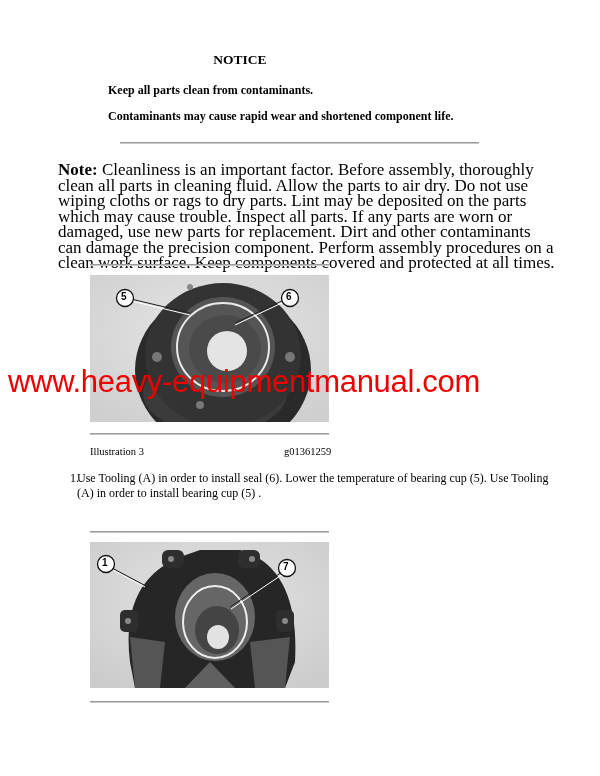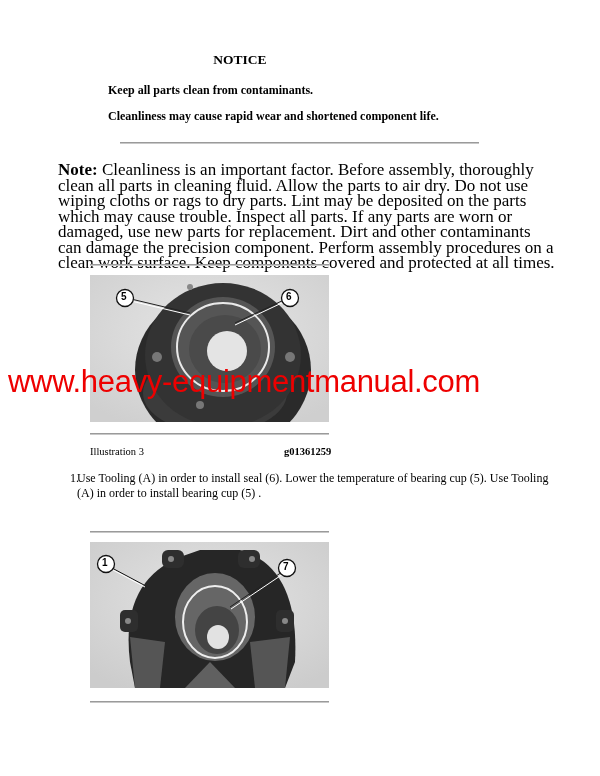--- a/index.html
+++ b/index.html
@@ -19,21 +19,21 @@
   .watermark { left: 0; width: 488px; top: 364px; text-align: center;
                font-family: "Liberation Sans", "DejaVu Sans", sans-serif; font-size: 31px;
                color: #ee0000; white-space: nowrap; letter-spacing: -0.3px; }
   svg { display: block; }
 </style>
 </head>
 <body>
 
 <div class="abs notice-title">NOTICE</div>
 <div class="abs notice-line" style="top:83px">Keep all parts clean from contaminants.</div>
-<div class="abs notice-line" style="top:109px">Cleanliness may cause rapid wear and shortened component life.</div>
+<div class="abs notice-line" style="top:109px">Contaminants may cause rapid wear and shortened component life.</div>
 <div class="abs hr" style="left:120px; top:142px; width:359px;"></div>
 
 <div class="abs note">
   <b>Note:</b><span> Cleanliness is an important factor. Before assembly, thoroughly clean all parts in cleaning fluid. Allow the parts to air dry. Do not use wiping cloths or rags to dry parts. Lint may be deposited on the parts which may cause trouble. Inspect all parts. If any parts are worn or damaged, use new parts for replacement. Dirt and other contaminants can damage the precision component. Perform assembly procedures on a clean work surface. Keep components covered and protected at all times.</span>
 </div>
 
 <div class="abs hr" style="left:90px; top:264px; width:239px;"></div>
 <div class="abs photo" style="left:90px; top:275px; width:239px; height:147px;">
   <svg width="239" height="147" viewBox="0 0 239 147">
     <defs>
@@ -59,21 +59,21 @@
     <line x1="196" y1="24" x2="145" y2="48" stroke="#222" stroke-width="1"></line>
     <line x1="196" y1="26" x2="145" y2="50" stroke="#fff" stroke-width="1"></line>
     <circle cx="35" cy="23" r="8.5" fill="#fff" stroke="#111" stroke-width="1.3"></circle>
     <circle cx="200" cy="23" r="8.5" fill="#fff" stroke="#111" stroke-width="1.3"></circle>
   </svg>
   <span class="abs" style="left:31px; top:16px; font-family:'Liberation Sans',sans-serif; font-weight:bold; font-size:10px;">5</span>
   <span class="abs" style="left:196px; top:16px; font-family:'Liberation Sans',sans-serif; font-weight:bold; font-size:10px;">6</span>
 </div>
 <div class="abs hr" style="left:90px; top:433px; width:239px;"></div>
 <div class="abs caption" style="left:90px; top:446px;">Illustration 3</div>
-<div class="abs caption" style="left:284px; top:446px;font-weight:bold;">g01361259</div>
+<div class="abs caption" style="left:284px; top:446px;">g01361259</div>
 
 <div class="abs step">
   <span class="num">1.</span>
   <div class="txt">Use Tooling (A) in order to install seal (6). Lower the temperature of bearing cup (5). Use Tooling (A) in order to install bearing cup (5) .</div>
 </div>
 
 <div class="abs hr" style="left:90px; top:531px; width:239px;"></div>
 <div class="abs photo" style="left:90px; top:542px; width:239px; height:146px;">
   <svg width="239" height="146" viewBox="0 0 239 146">
     <defs>

